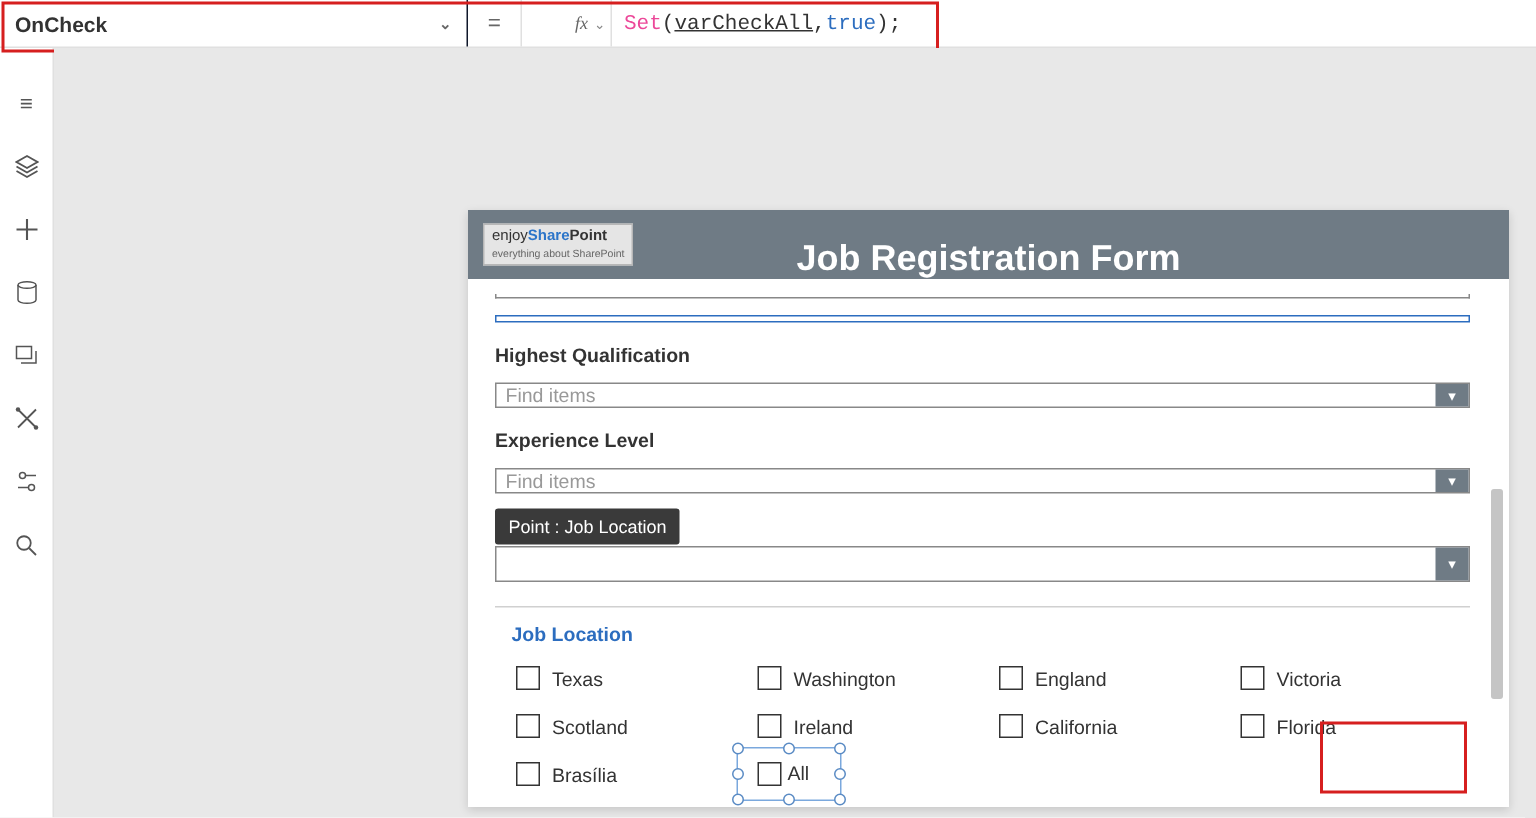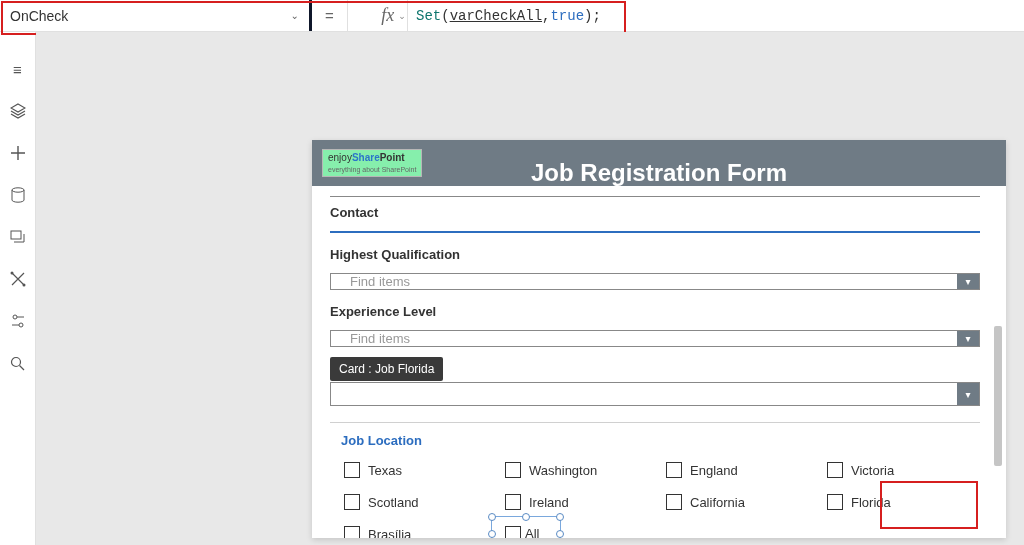--- a/index.html
+++ b/index.html
@@ -21,23 +21,24 @@
     border-bottom: 1px solid #e0e0e0;
     background: #fff;
   }
   .prop-selector {
     width: 312px;
     display: flex;
     align-items: center;
     padding: 0 10px;
     color: #333;
     font-size: 14px;
-    border-right: 3px solid #0f172a;
+    border-right: 1px solid #0f172a;
     justify-content: space-between;
     cursor: pointer;
+    font-weight: bold;
   }
   .prop-selector .chev { color: #666; font-size: 10px; }
   .eq-cell {
     width: 36px;
     display: flex;
     align-items: center;
     justify-content: center;
     color: #666;
     border-right: 1px solid #e0e0e0;
     font-size: 15px;
@@ -45,31 +46,31 @@
   .fx-cell {
     width: 60px;
     display: flex;
     align-items: center;
     justify-content: center;
     gap: 4px;
     color: #666;
     border-right: 1px solid #e0e0e0;
     cursor: pointer;
   }
-  .fx-cell .fx { font-style: italic; font-family: serif; font-size: 18px; margin-left: 32px; }
+  .fx-cell .fx { font-style: italic; font-family: serif; font-size: 12px; margin-left: 32px; }
   .fx-cell .chev { font-size: 9px; color: #888; }
   .formula-input {
     flex: 1;
     display: flex;
     align-items: center;
     padding: 0 8px;
     font-family: Consolas, "Courier New", monospace;
     font-size: 14px;
   }
-  .tok-fn { color: #0f766e; }
+  .tok-fn { color: #ec4899; }
   .tok-id { color: #333; text-decoration: underline; }
   .tok-kw { color: #2c6dbf; }
   .tok-pn { color: #333; }
   .tok-sc { color: #333; }
 
   .formula-highlight {
     position: absolute;
     border: 2px solid #d61f1f;
     left: 1px; top: 1px;
     width: 625px; height: 34px;
@@ -122,21 +123,21 @@
   .app-header {
     background: #6f7b85;
     height: 46px;
     display: flex;
     align-items: center;
     padding: 0 10px;
     color: #fff;
     position: relative;
   }
   .logo-box {
-    background: #86efac;
+    background: #e5e5e5;
     border: 1px solid #b7b7b7;
     font-size: 10px;
     padding: 2px 5px;
     line-height: 1.1;
     color: #333;
   }
   .logo-box .share { color: #2c75c9; font-weight: bold; }
   .logo-box .point { color: #333; font-weight: bold; }
   .logo-box .sub { font-size: 7px; color: #666; }
   .app-title {
@@ -190,21 +191,21 @@
     background: #fff;
   }
   .combo {
     margin: 3px 10px 6px 4px;
     height: 24px;
     border: 1px solid #888;
     background: #fff;
     display: flex;
     align-items: center;
     justify-content: space-between;
-    padding-left: 19px;
+    padding-left: 6px;
     color: #999;
     font-size: 13px;
   }
   .combo .arrow {
     width: 22px; height: 100%;
     background: #6f7b85;
     display: flex;
     align-items: center;
     justify-content: center;
     color: #fff;
@@ -377,38 +378,37 @@
         <div class="logo-box">
           <span>enjoy</span><span class="share">Share</span><span class="point">Point</span><br>
           <span class="sub">everything about SharePoint</span>
         </div>
         <div class="app-title">Job Registration Form</div>
       </div>
 
       <div class="form-body">
         <div class="top-stub"></div>
 
-        <div class="field-label">Contact</div>
         <div class="text-input"></div>
 
         <div class="field-label">Highest Qualification</div>
         <div class="combo">
           <span>Find items</span>
           <div class="arrow">▾</div>
         </div>
 
         <div class="field-label">Experience Level</div>
         <div class="combo">
           <span>Find items</span>
           <div class="arrow">▾</div>
         </div>
 
         <div class="jobtitle-row">
           <div class="jobtitle-label">Job Title</div>
-          <div class="tooltip">Card : Job Florida</div>
+          <div class="tooltip">Point : Job Location</div>
           <div class="combo" style="margin-top:6px">
             <span></span>
             <div class="arrow">▾</div>
           </div>
         </div>
 
         <div class="section-divider"></div>
         <div class="jobloc-label">Job Location</div>
 
         <div class="check-grid">

